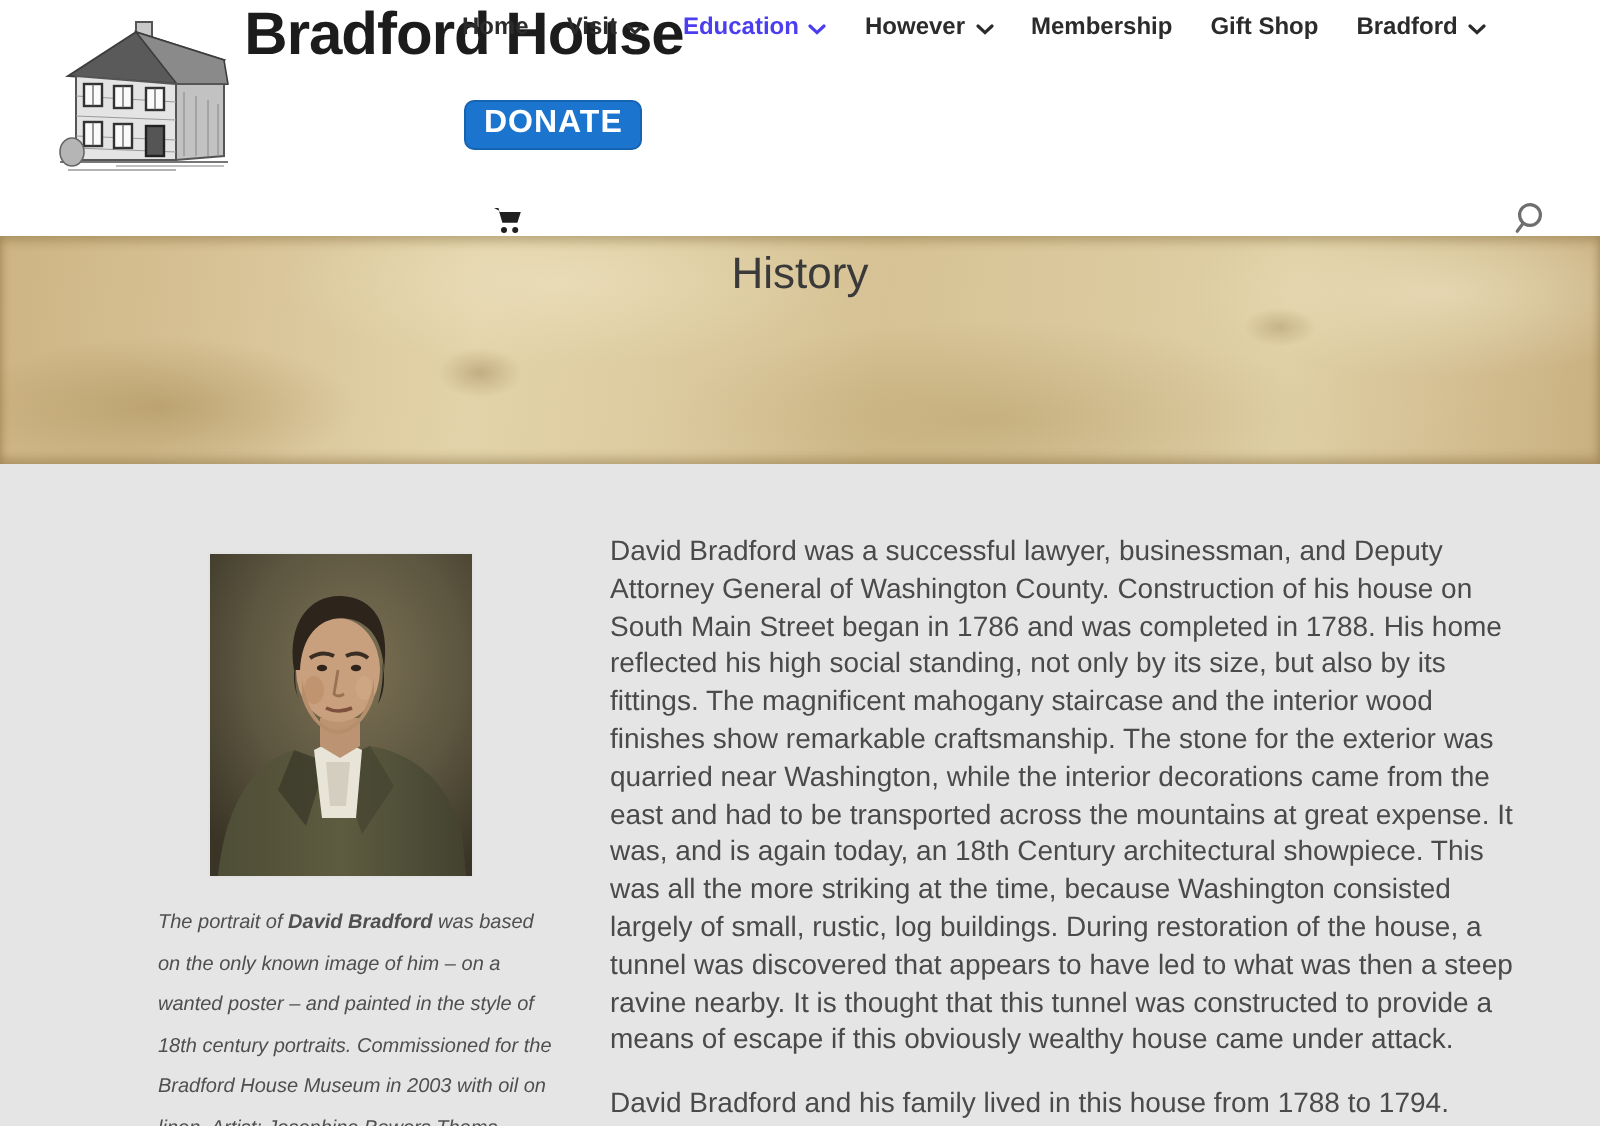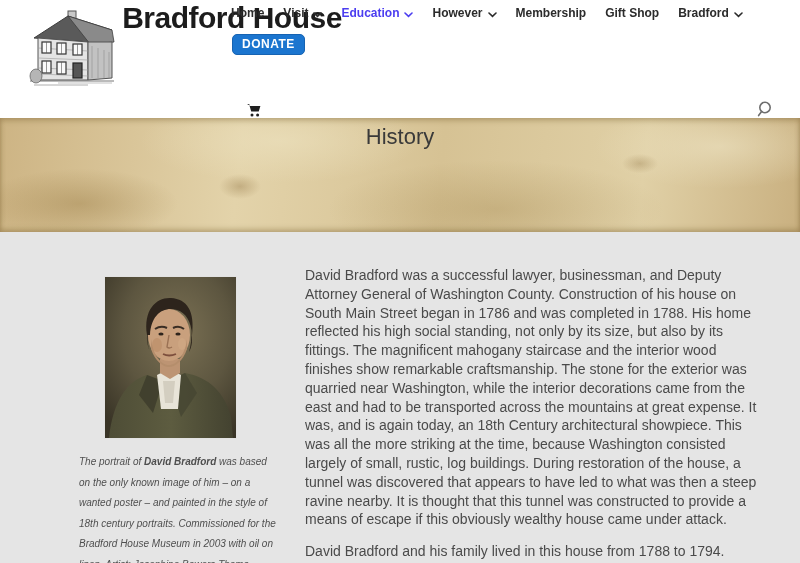--- a/index.html
+++ b/index.html
@@ -6,22 +6,22 @@
   html,body { width:800px; height:563px; overflow:hidden; background:#ffffff;
     font-family:"Liberation Sans", sans-serif; }
   .page { position:relative; width:800px; height:563px; background:#e5e5e5; }
 
   
   .header { position:absolute; left:0; top:0; width:800px; height:118px; background:#fff; }
   .logo-img { position:absolute; left:28px; top:8px; width:88px; height:80px; cursor:pointer; }
   .title-block { position:absolute; left:110px; top:2px; width:244px; text-align:center; }
   .site-title { font-size:30px; font-weight:700; color:#1c1c1c; line-height:31px; letter-spacing:-0.5px; }
   .tagline { font-size:13px; font-weight:700; color:#1c1c1c; margin-top:4px; letter-spacing:-0.2px; }
-  .donate-btn { position:absolute; left:232px; top:34px; background:#1b75cf; color:#fff;
-    font-size:12px; font-weight:700; padding:2px 9px 3px; border-radius:5px; border:1px solid #1663b2;
+  .donate-btn { position:absolute; left:232px; top:50px; background:#1b75cf; color:#fff;
+    font-size:16px; font-weight:700; padding:2px 9px 3px; border-radius:5px; border:1px solid #1663b2;
     letter-spacing:0.5px; cursor:pointer; }
 
   .nav { position:absolute; left:231px; top:5px; display:flex; gap:19px; align-items:center; }
   .nav-item { display:flex; align-items:center; gap:5px; font-size:12px; font-weight:700;
     color:#2b2b2b; cursor:pointer; white-space:nowrap; }
   .nav-item.active { color:#4b3df0; }
   .chev { display:inline-block; margin-top:2px; }
 
   .cart-btn { position:absolute; left:246px; top:103px; width:16px; height:15px; cursor:pointer; }
   .search-btn { position:absolute; left:757px; top:100px; width:18px; height:18px; cursor:pointer; }

